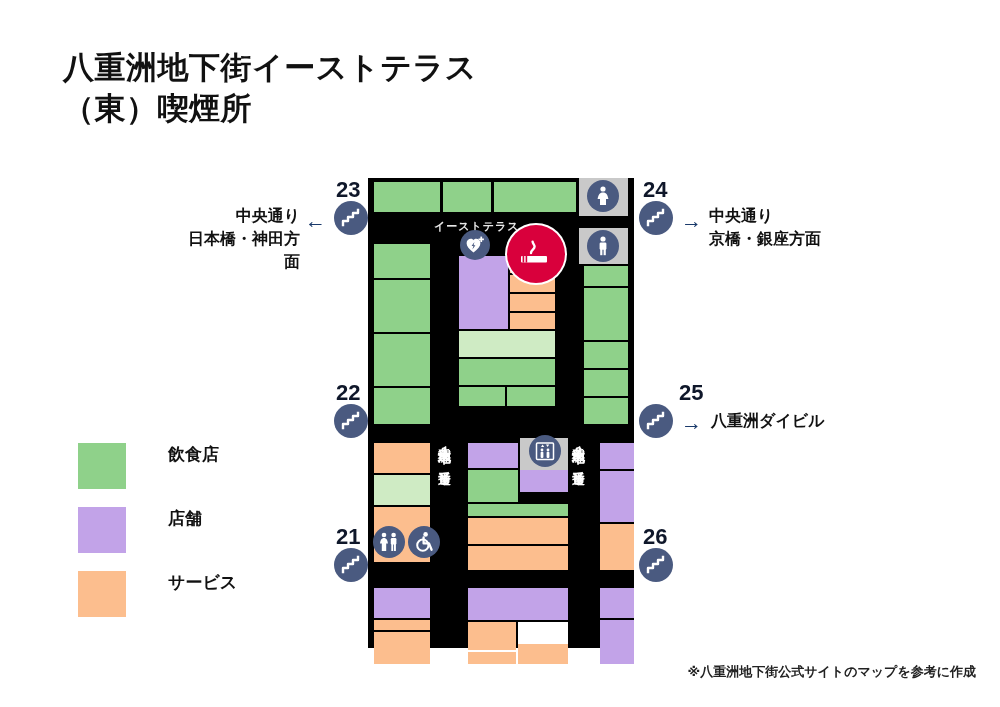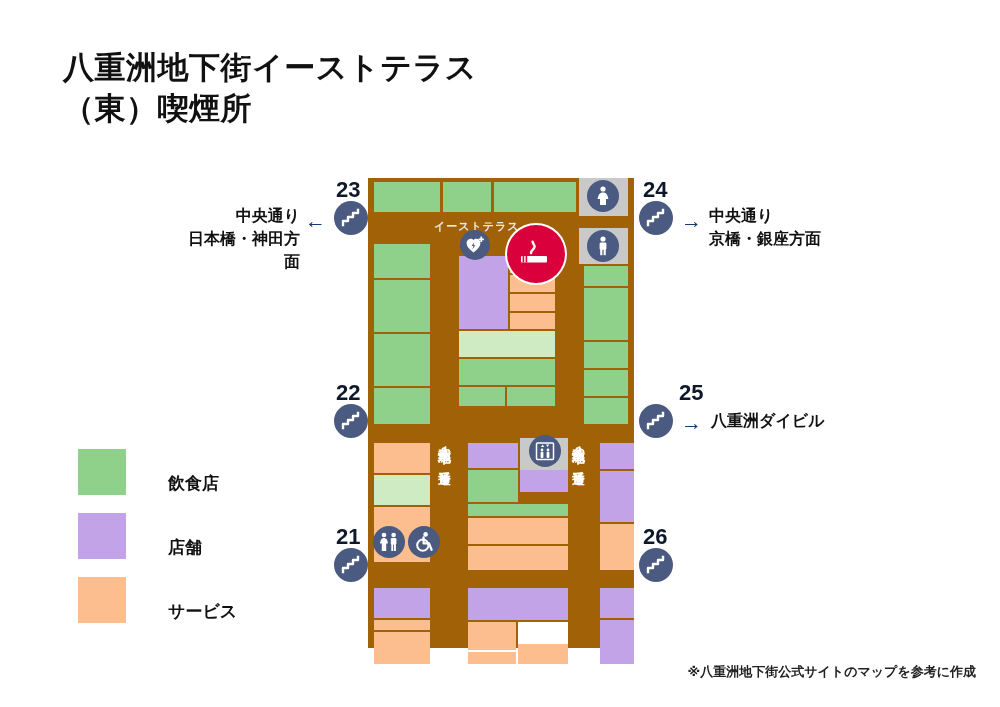--- a/index.html
+++ b/index.html
@@ -29,21 +29,21 @@
     color:#ffffff;font-size:22px;font-weight:bold;
     display:flex;align-items:center;justify-content:center;
     letter-spacing:0.5px;
     z-index:40;
   }
 
   
   .map{
     position:absolute;left:368px;top:178px;
     width:266px;height:470px;
-    background:#a16207;
+    background:#000000;
   }
   .cell{position:absolute;box-sizing:border-box;}
   .green{background:#8FD18A;}
   .lgreen{background:#CFEBC4;}
   .purple{background:#C2A3E8;}
   .orange{background:#FCBE8E;}
   .white{background:#FFFFFF;}
   .lgray{background:#C9C9C9;}
 
   
@@ -75,21 +75,21 @@
     position:absolute;font-size:22px;font-weight:bold;color:#0f172a;
   }
   .exit-text{
     position:absolute;font-size:16px;font-weight:bold;color:#111111;
     line-height:1.45;white-space:pre-line;
   }
   .arrow{position:absolute;color:#1a3a6b;font-size:21px;font-weight:bold;line-height:1;}
 
   
   .legend{position:absolute;left:78px;top:443px;}
-  .legend-row{display:flex;align-items:flex-end;height:52px;margin-bottom:12px;}
+  .legend-row{display:flex;align-items:flex-start;height:52px;margin-bottom:12px;}
   .legend-sw{width:48px;height:46px;}
   .legend-label{margin-left:42px;font-size:17px;font-weight:bold;color:#111;}
 
   
   .note{
     position:absolute;right:24px;top:663px;
     font-size:13px;font-weight:bold;color:#222;
   }
 </style>
 </head>

